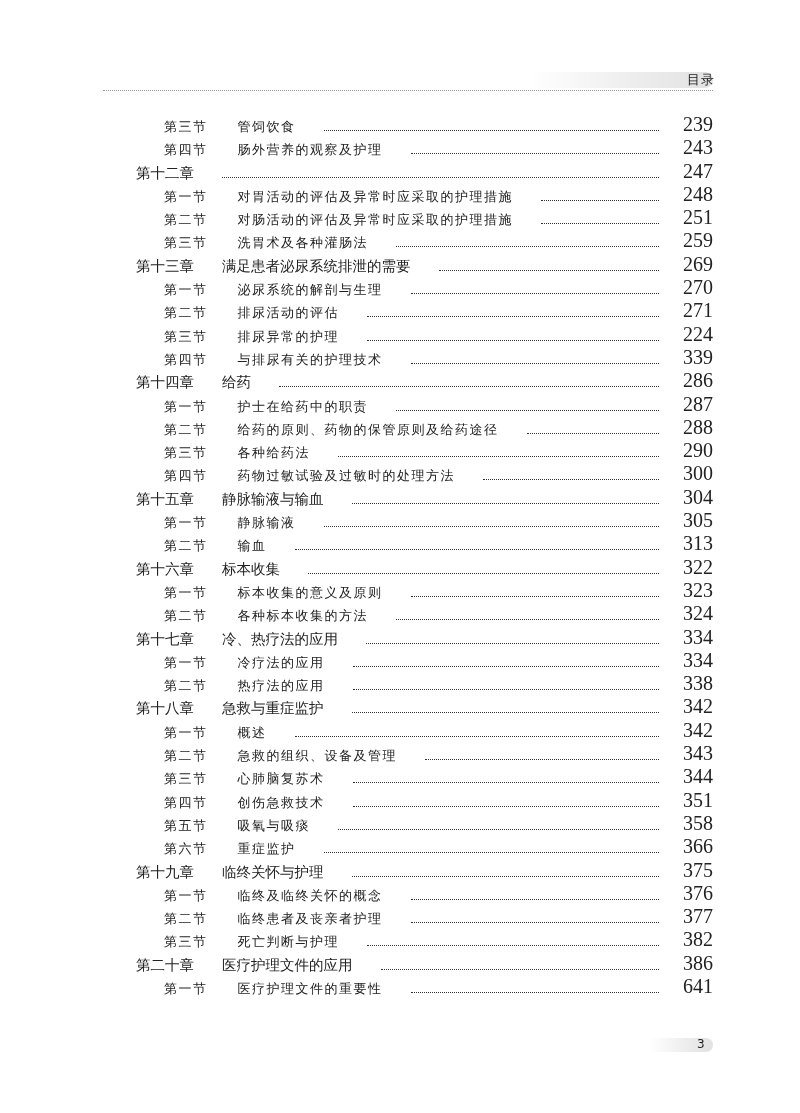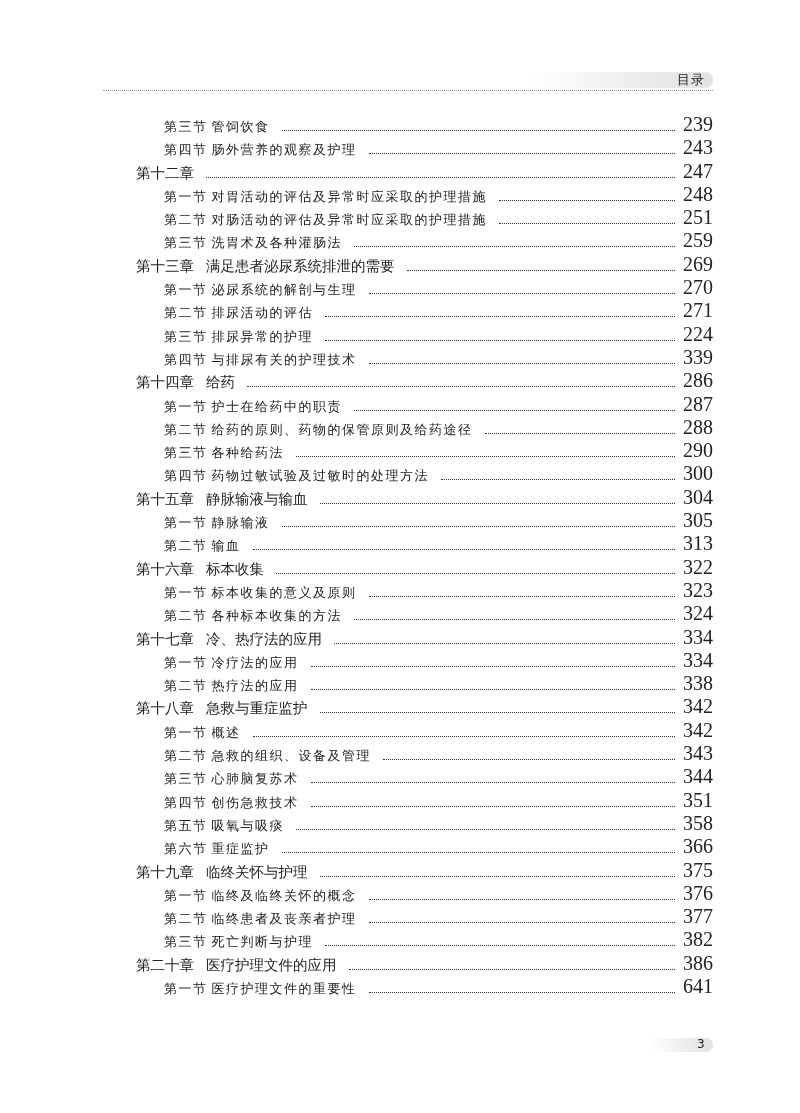--- a/index.html
+++ b/index.html
@@ -1,25 +1,25 @@
 <!DOCTYPE html>
 <html><head>
 <meta charset="utf-8">
 <style>
   html,body{margin:0;padding:0;background:#fff;}
   body{width:800px;height:1113px;position:relative;overflow:hidden;font-family:"DejaVu Serif","Liberation Serif",serif;color:#222;}
   .hdr-bar{position:absolute;left:530px;top:72px;width:183px;height:16px;border-radius:0 8px 8px 0;background:linear-gradient(to right,#ffffff 0%,#ececec 60%,#e2e2e2 100%);}
-  .hdr-title{position:absolute;right:95px;top:71px;font-family:"DejaVu Sans","Liberation Sans",sans-serif;font-size:13px;color:#222;letter-spacing:1px;}
+  .hdr-title{position:absolute;right:85px;top:71px;font-family:"DejaVu Sans","Liberation Sans",sans-serif;font-size:13px;color:#222;letter-spacing:1px;}
   .hdr-rule{position:absolute;left:103px;top:90px;width:610px;border-top:1px dotted #999;}
   .toc{position:absolute;left:136px;top:114px;width:577px;}
-  .row{display:flex;align-items:baseline;height:23.3px;font-size:14px;line-height:20px;}
+  .row{display:flex;align-items:baseline;height:23.3px;font-size:14px;line-height:20px;gap:16px;}
   .row.section{padding-left:28px;font-size:13px;letter-spacing:1.5px;}
   .row.chapter{font-size:14.5px;}
   .num{white-space:nowrap;}
-  .title{white-space:nowrap;margin-left:4px;}
+  .title{white-space:nowrap;margin-left:14px;}
   .row.chapter .title{margin-left:12px;}
   .leader{flex:1;border-bottom:1.6px dotted #333;margin:0 8px 4px 12px;}
   .page{white-space:nowrap;font-family:"Liberation Serif","DejaVu Serif",serif;font-size:20px;letter-spacing:0;}
   .foot-bar{position:absolute;left:650px;top:1038px;width:63px;height:14px;border-radius:0 7px 7px 0;background:linear-gradient(to right,#ffffff 0%,#ececec 60%,#e2e2e2 100%);}
   .foot-num{position:absolute;left:697px;top:1037px;font-family:"DejaVu Sans","Liberation Sans",sans-serif;font-size:12px;color:#222;}
 </style>
 </head>
 <body>
 
 <div class="hdr-bar"></div>

